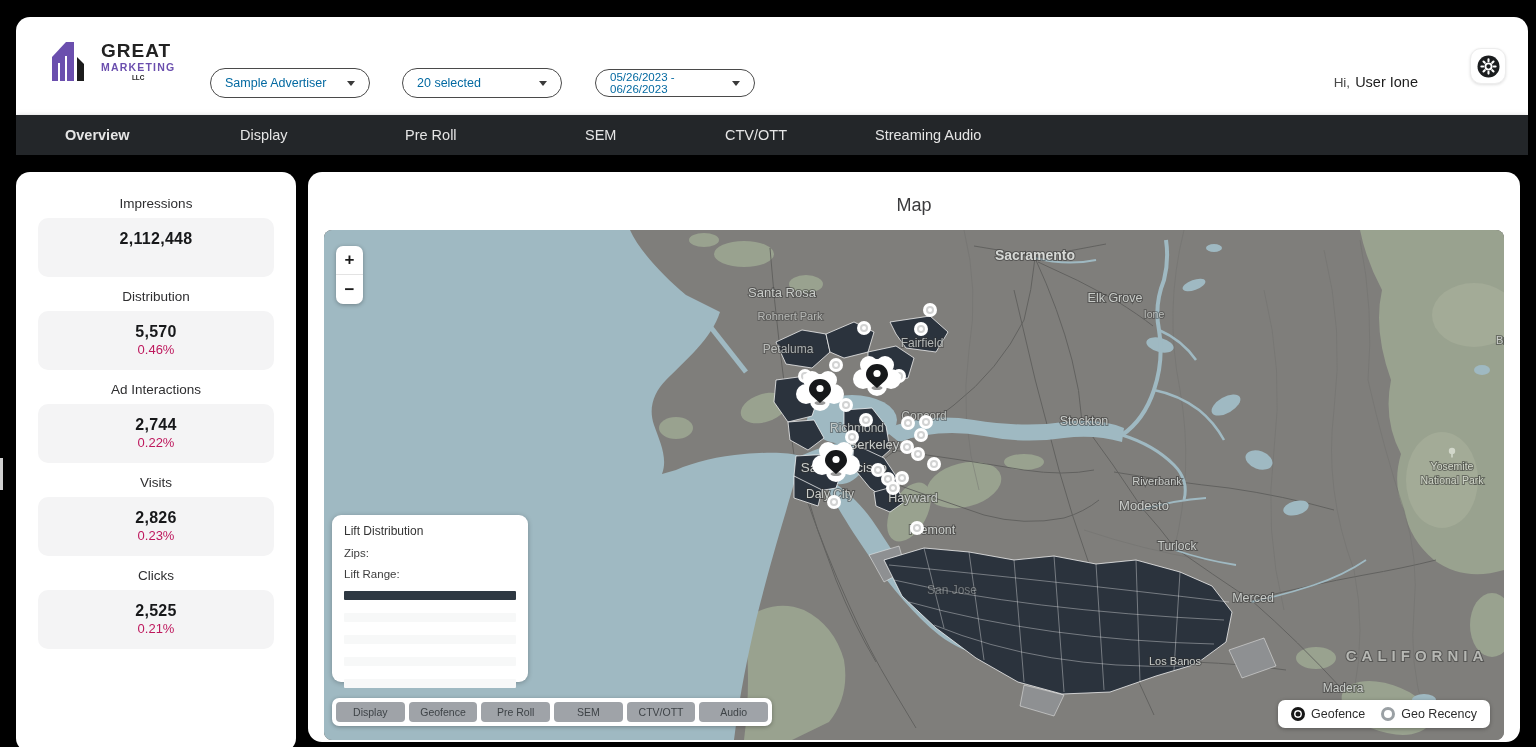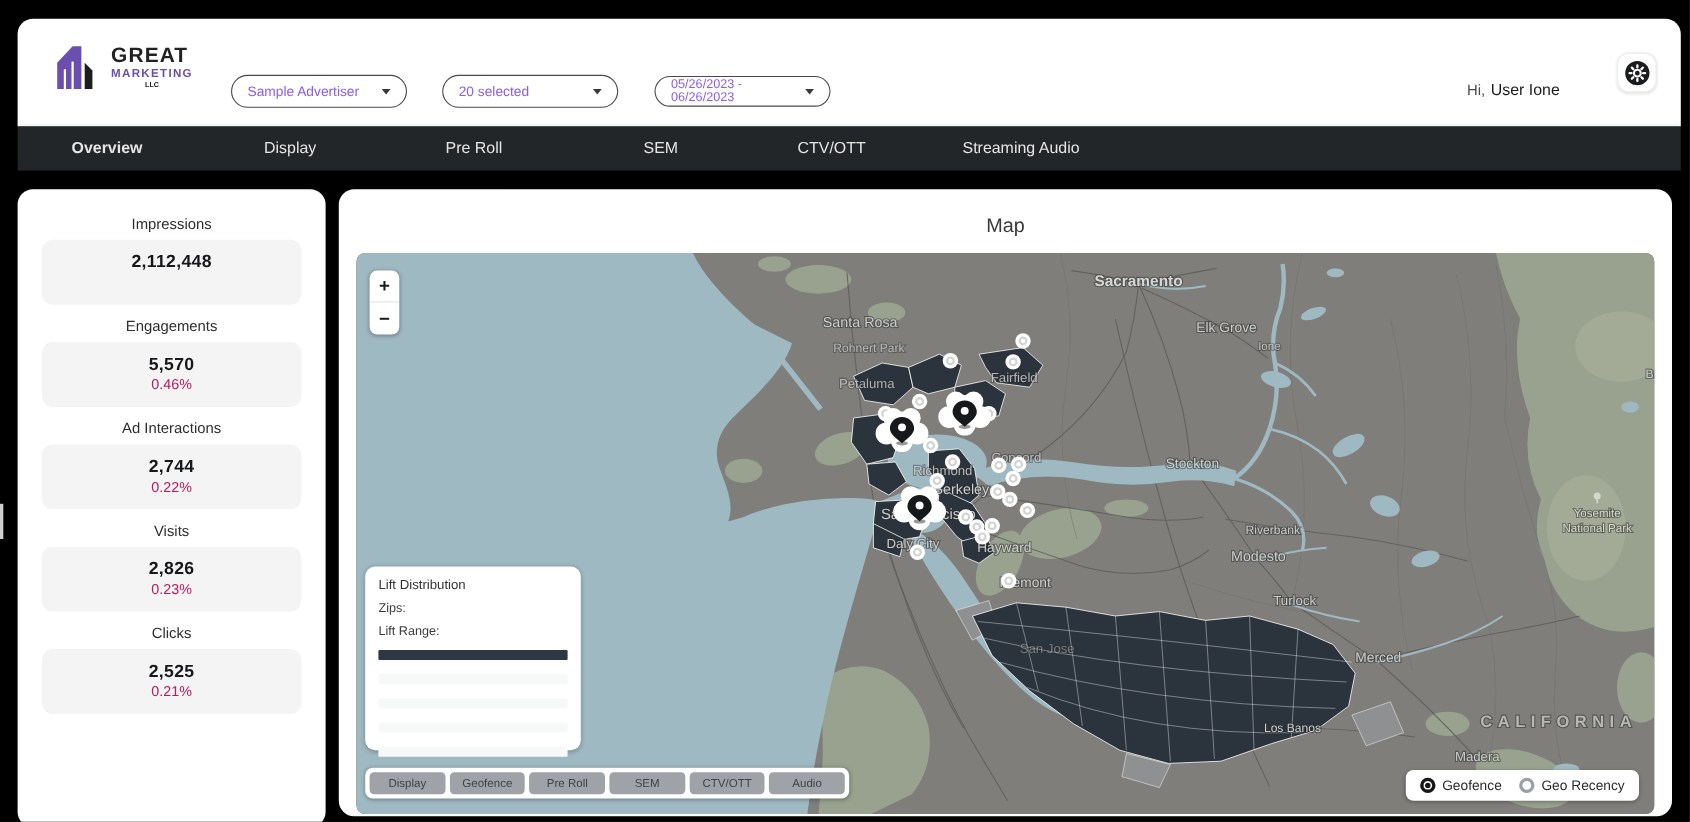--- a/index.html
+++ b/index.html
@@ -9,21 +9,21 @@
 
   
   .header { position:absolute; left:16px; top:17px; width:1512px; height:98px;
             background:#fff; border-radius:14px 14px 0 0; }
   .logo { position:absolute; left:34px; top:22px; display:flex; align-items:center; gap:9px; }
   .logo-text { display:flex; flex-direction:column; line-height:1; }
   .logo-line1 { font-size:19px; font-weight:700; letter-spacing:1px; color:#222; }
   .logo-line2 { font-size:10.5px; font-weight:700; letter-spacing:1.2px; color:#6b4fae; margin-top:2px; }
   .logo-line3 { font-size:6.5px; font-weight:700; color:#222; margin-top:2px; text-align:center; }
   .pill { position:absolute; top:51px; height:30px; border:1px solid #4a4a4a; border-radius:16px;
-          background:#fff; display:flex; align-items:center; padding:0 14px; font-size:12.5px; color:#8b5cf6;
+          background:#fff; display:flex; align-items:center; padding:0 14px; font-size:12.5px; color:#0369a1;
           justify-content:space-between; cursor:pointer; }
   .pill .caret { width:0; height:0; border-left:4.5px solid transparent; border-right:4.5px solid transparent;
                  border-top:5.5px solid #3a3a3a; margin-left:10px; }
   .pill-advertiser { left:194px; width:160px; }
   .pill-campaign   { left:386px; width:160px; }
   .pill-date { left:579px; width:160px; height:28px; top:52px; border-radius:14px; justify-content:center; font-size:11.5px; }
   .pill-date .caret { margin-left:6px; }
   .greeting { position:absolute; right:110px; top:57px; font-size:14.5px; color:#1c1c1c; }
   .greeting .hi { color:#4a4a4a; font-size:13.5px; margin-right:5px; }
   .gear-btn { position:absolute; right:22px; top:31px; width:36px; height:36px; background:#fff;
@@ -145,21 +145,21 @@
 
   <div class="metrics-card">
     <div class="metric">
       <div class="metric-label">Impressions</div>
       <div class="metric-box">
         <div class="metric-value">2,112,448</div>
         <div class="metric-percent"></div>
       </div>
     </div>
     <div class="metric">
-      <div class="metric-label">Engagements</div>
+      <div class="metric-label">Distribution</div>
       <div class="metric-box">
         <div class="metric-value">5,570</div>
         <div class="metric-percent">0.46%</div>
       </div>
     </div>
     <div class="metric">
       <div class="metric-label">Ad Interactions</div>
       <div class="metric-box">
         <div class="metric-value">2,744</div>
         <div class="metric-percent">0.22%</div>

